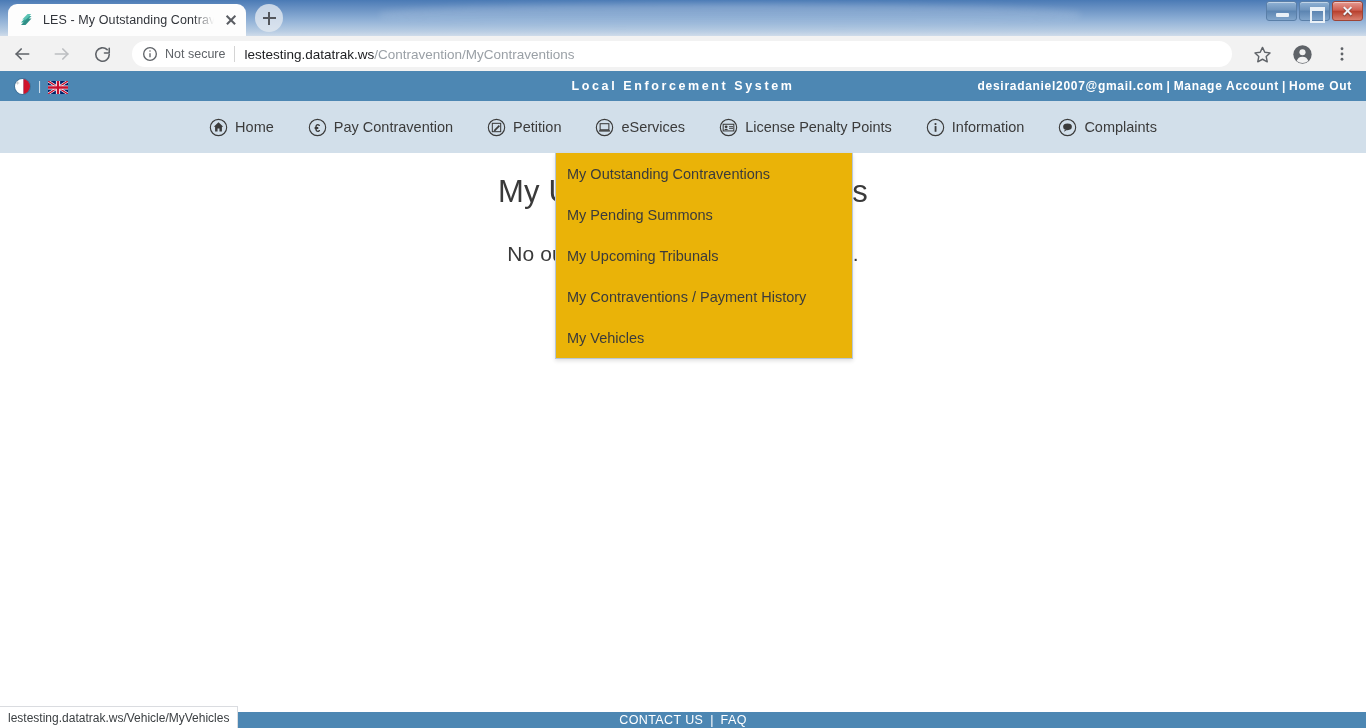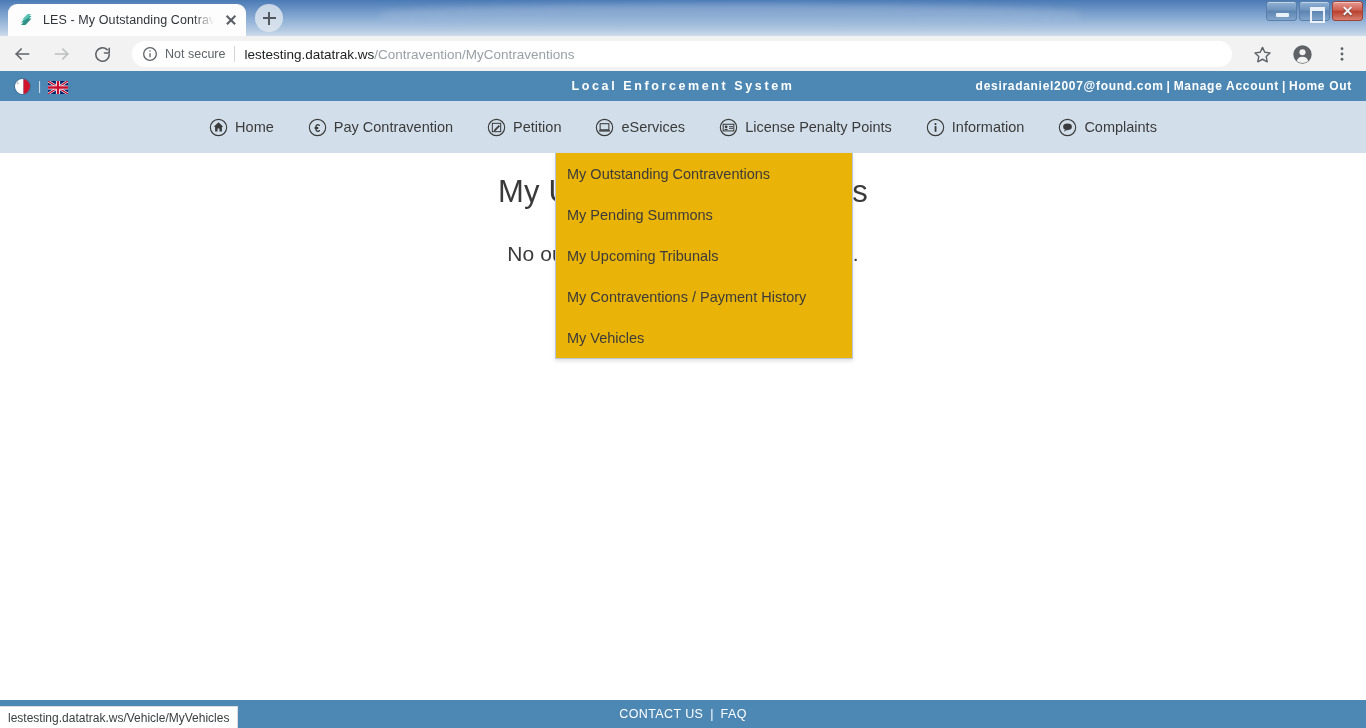--- a/index.html
+++ b/index.html
@@ -181,21 +181,21 @@
 
   .statusbar {
     position: absolute; left: 0; bottom: 0; height: 22px;
     max-width: 455px; background: #ffffff;
     border: 1px solid #dadce0; border-left: none; border-bottom: none;
     display: flex; align-items: center; padding: 0 8px;
     font-size: 12px; color: #3c4043; z-index: 30; white-space: nowrap;
   }
 
   .footer {
-    position: absolute; left: 0; bottom: 0; width: 100%; height: 28px;
+    position: absolute; left: 0; bottom: 0; width: 100%; height: 16px;
     background: #4d87b3; display: flex; align-items: center;
     justify-content: center; gap: 0;
   }
   .footer a {
     font-size: 12.5px; color: #ffffff; letter-spacing: .4px;
   }
   .footer .fsep { color: #ffffff; padding: 0 7px; font-size: 12.5px; }
 </style>
 </head>
 <body>
@@ -299,21 +299,21 @@
             <path d="M0 0 L20 13 M20 0 L0 13" stroke="#ffffff" stroke-width="2.6"></path>
             <path d="M0 0 L20 13 M20 0 L0 13" stroke="#c8102e" stroke-width="1.4"></path>
             <path d="M10 0 V13 M0 6.5 H20" stroke="#ffffff" stroke-width="4.2"></path>
             <path d="M10 0 V13 M0 6.5 H20" stroke="#c8102e" stroke-width="2.4"></path>
           </svg>
         </span>
       </div>
 
       <div class="topbar-title">Local Enforcement System</div>
 
-      <div class="account"><span>desiradaniel2007@found.com</span><span class="sep">|</span><span>Manage Account</span><span class="sep">|</span><span>Home Out</span></div>
+      <div class="account"><span>desiradaniel2007@gmail.com</span><span class="sep">|</span><span>Manage Account</span><span class="sep">|</span><span>Home Out</span></div>
     </div>
 
     <div class="navbar">
 
       <div class="navitem">
         <span class="ic">
           <svg viewBox="0 0 20 20" width="19" height="19">
             <circle cx="10" cy="10" r="8.6" fill="none" stroke="#3b3b3b" stroke-width="1.2"></circle>
             <path d="M10 4.6 L15 9.2 h-1.4 v5 h-2.6 v-3.1 h-2 v3.1 h-2.6 v-5 H5 z" fill="#3b3b3b"></path>
           </svg>

